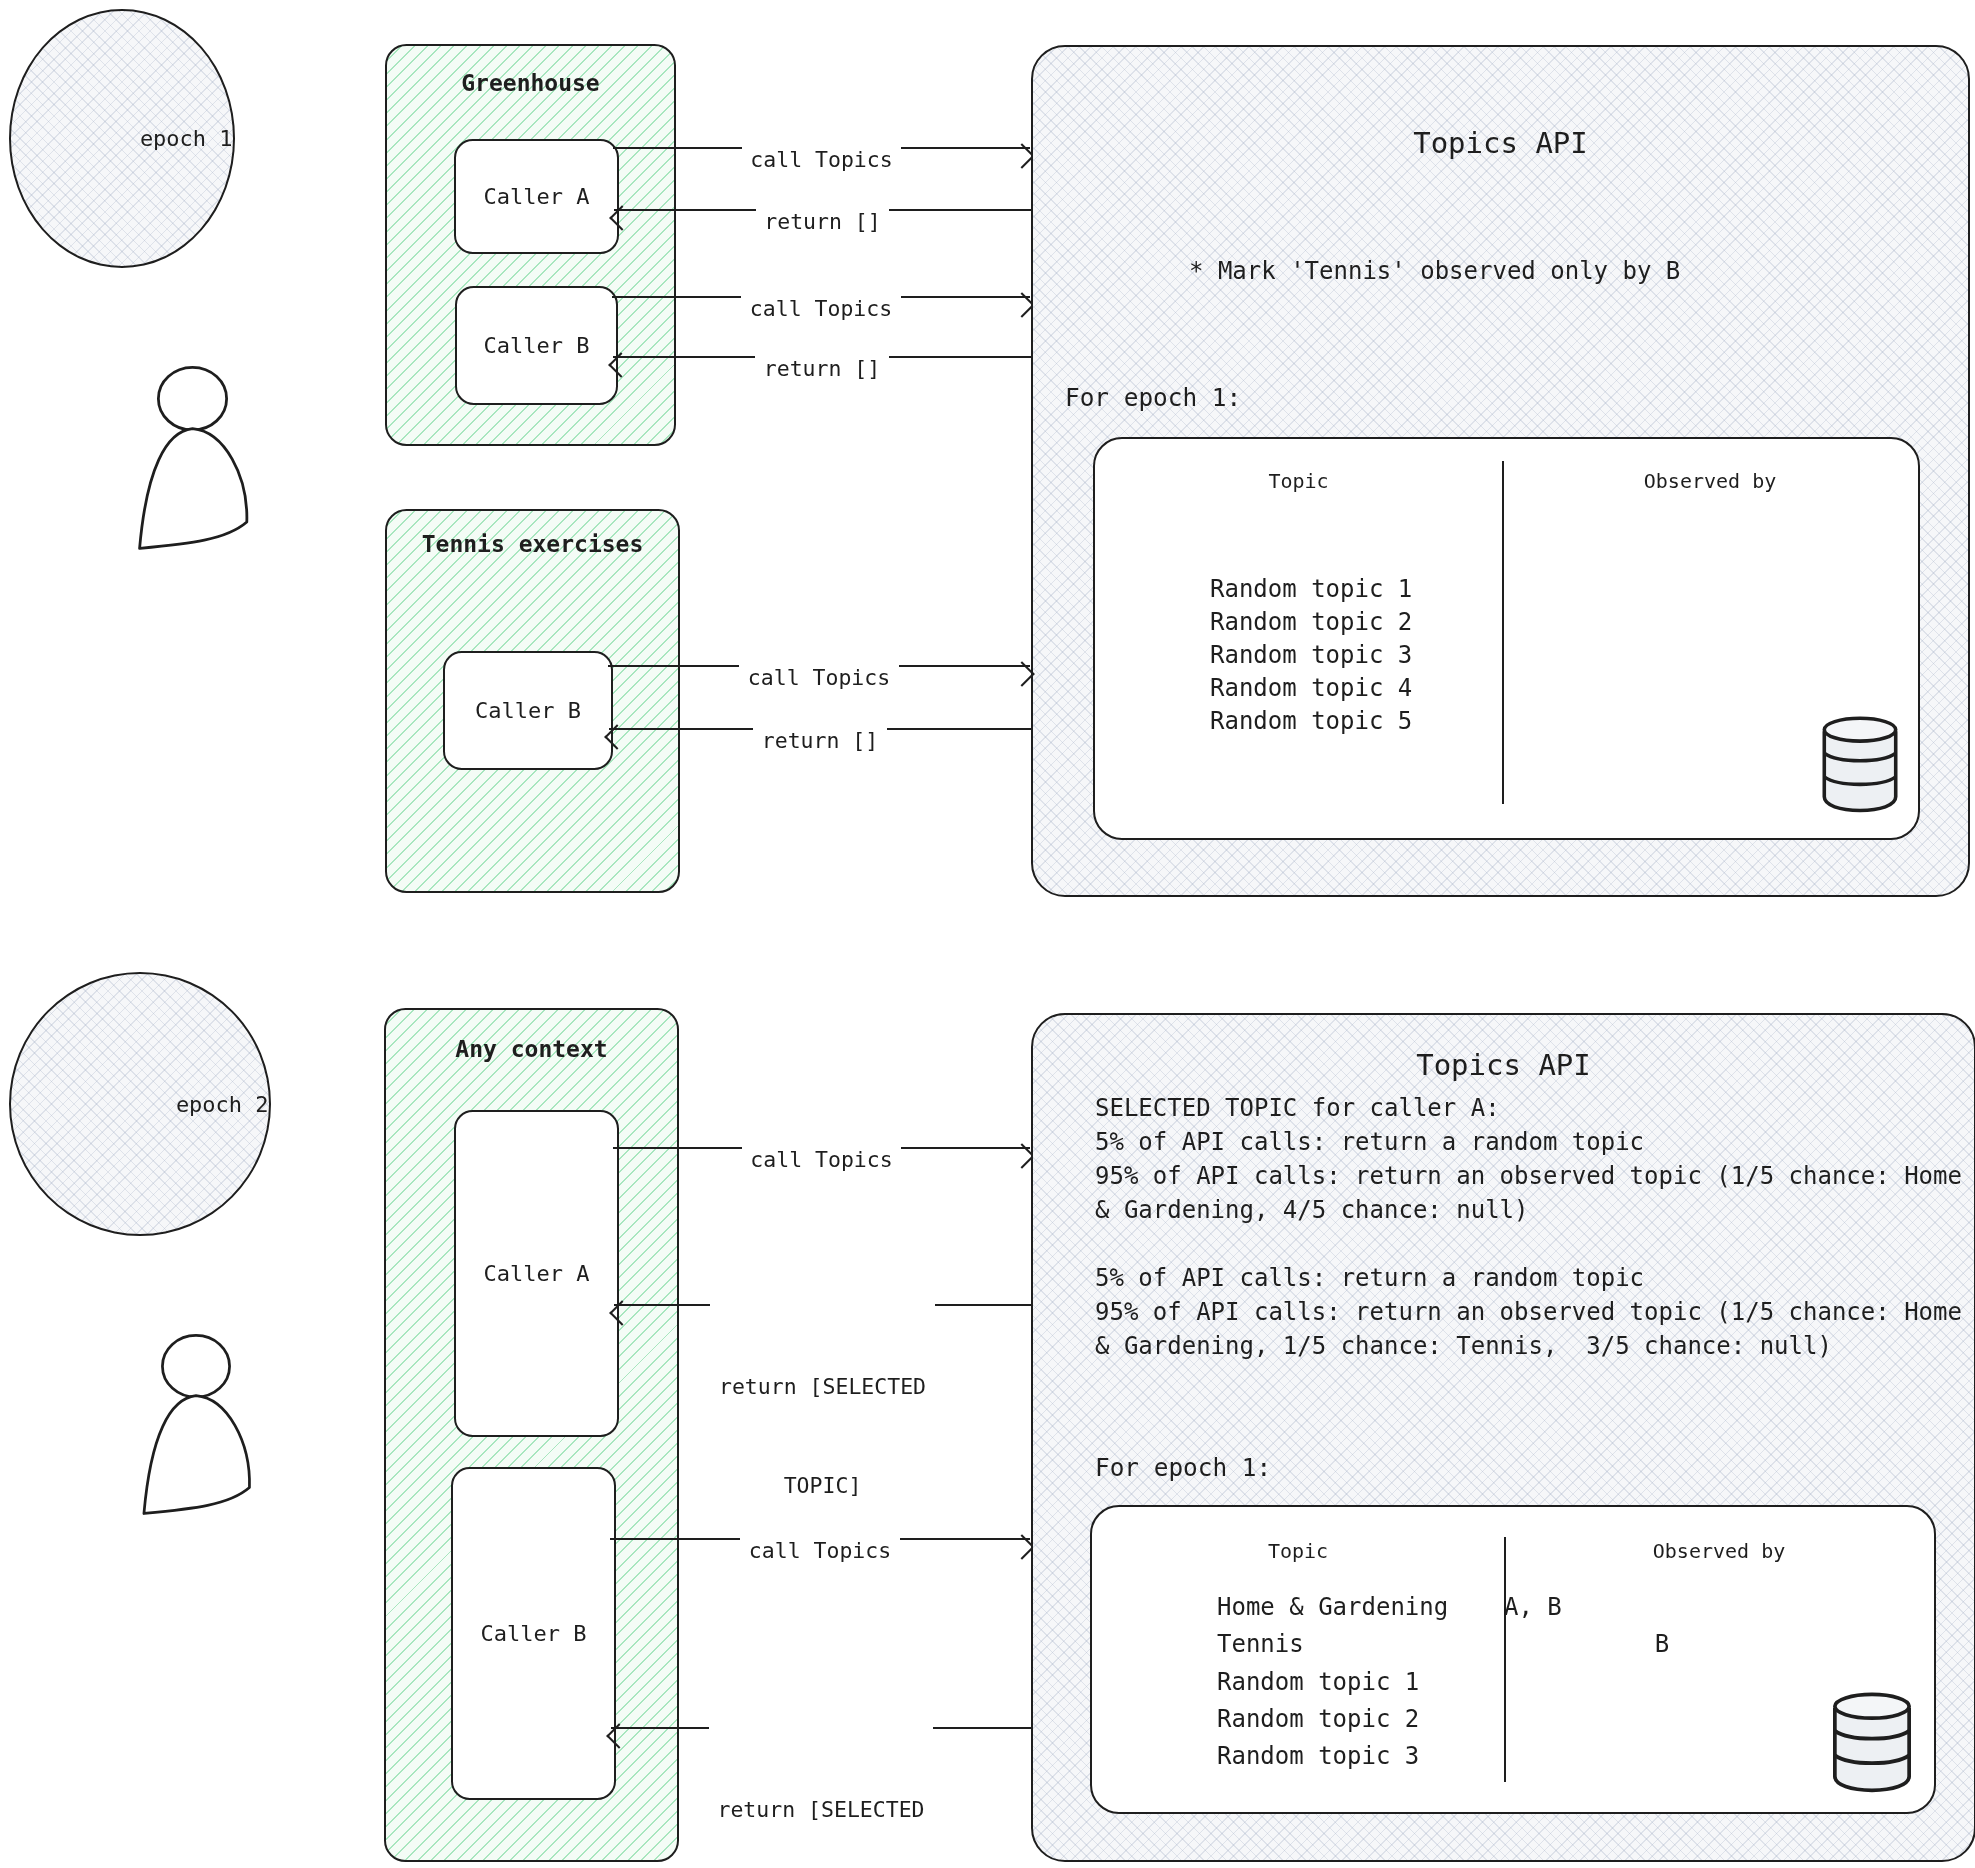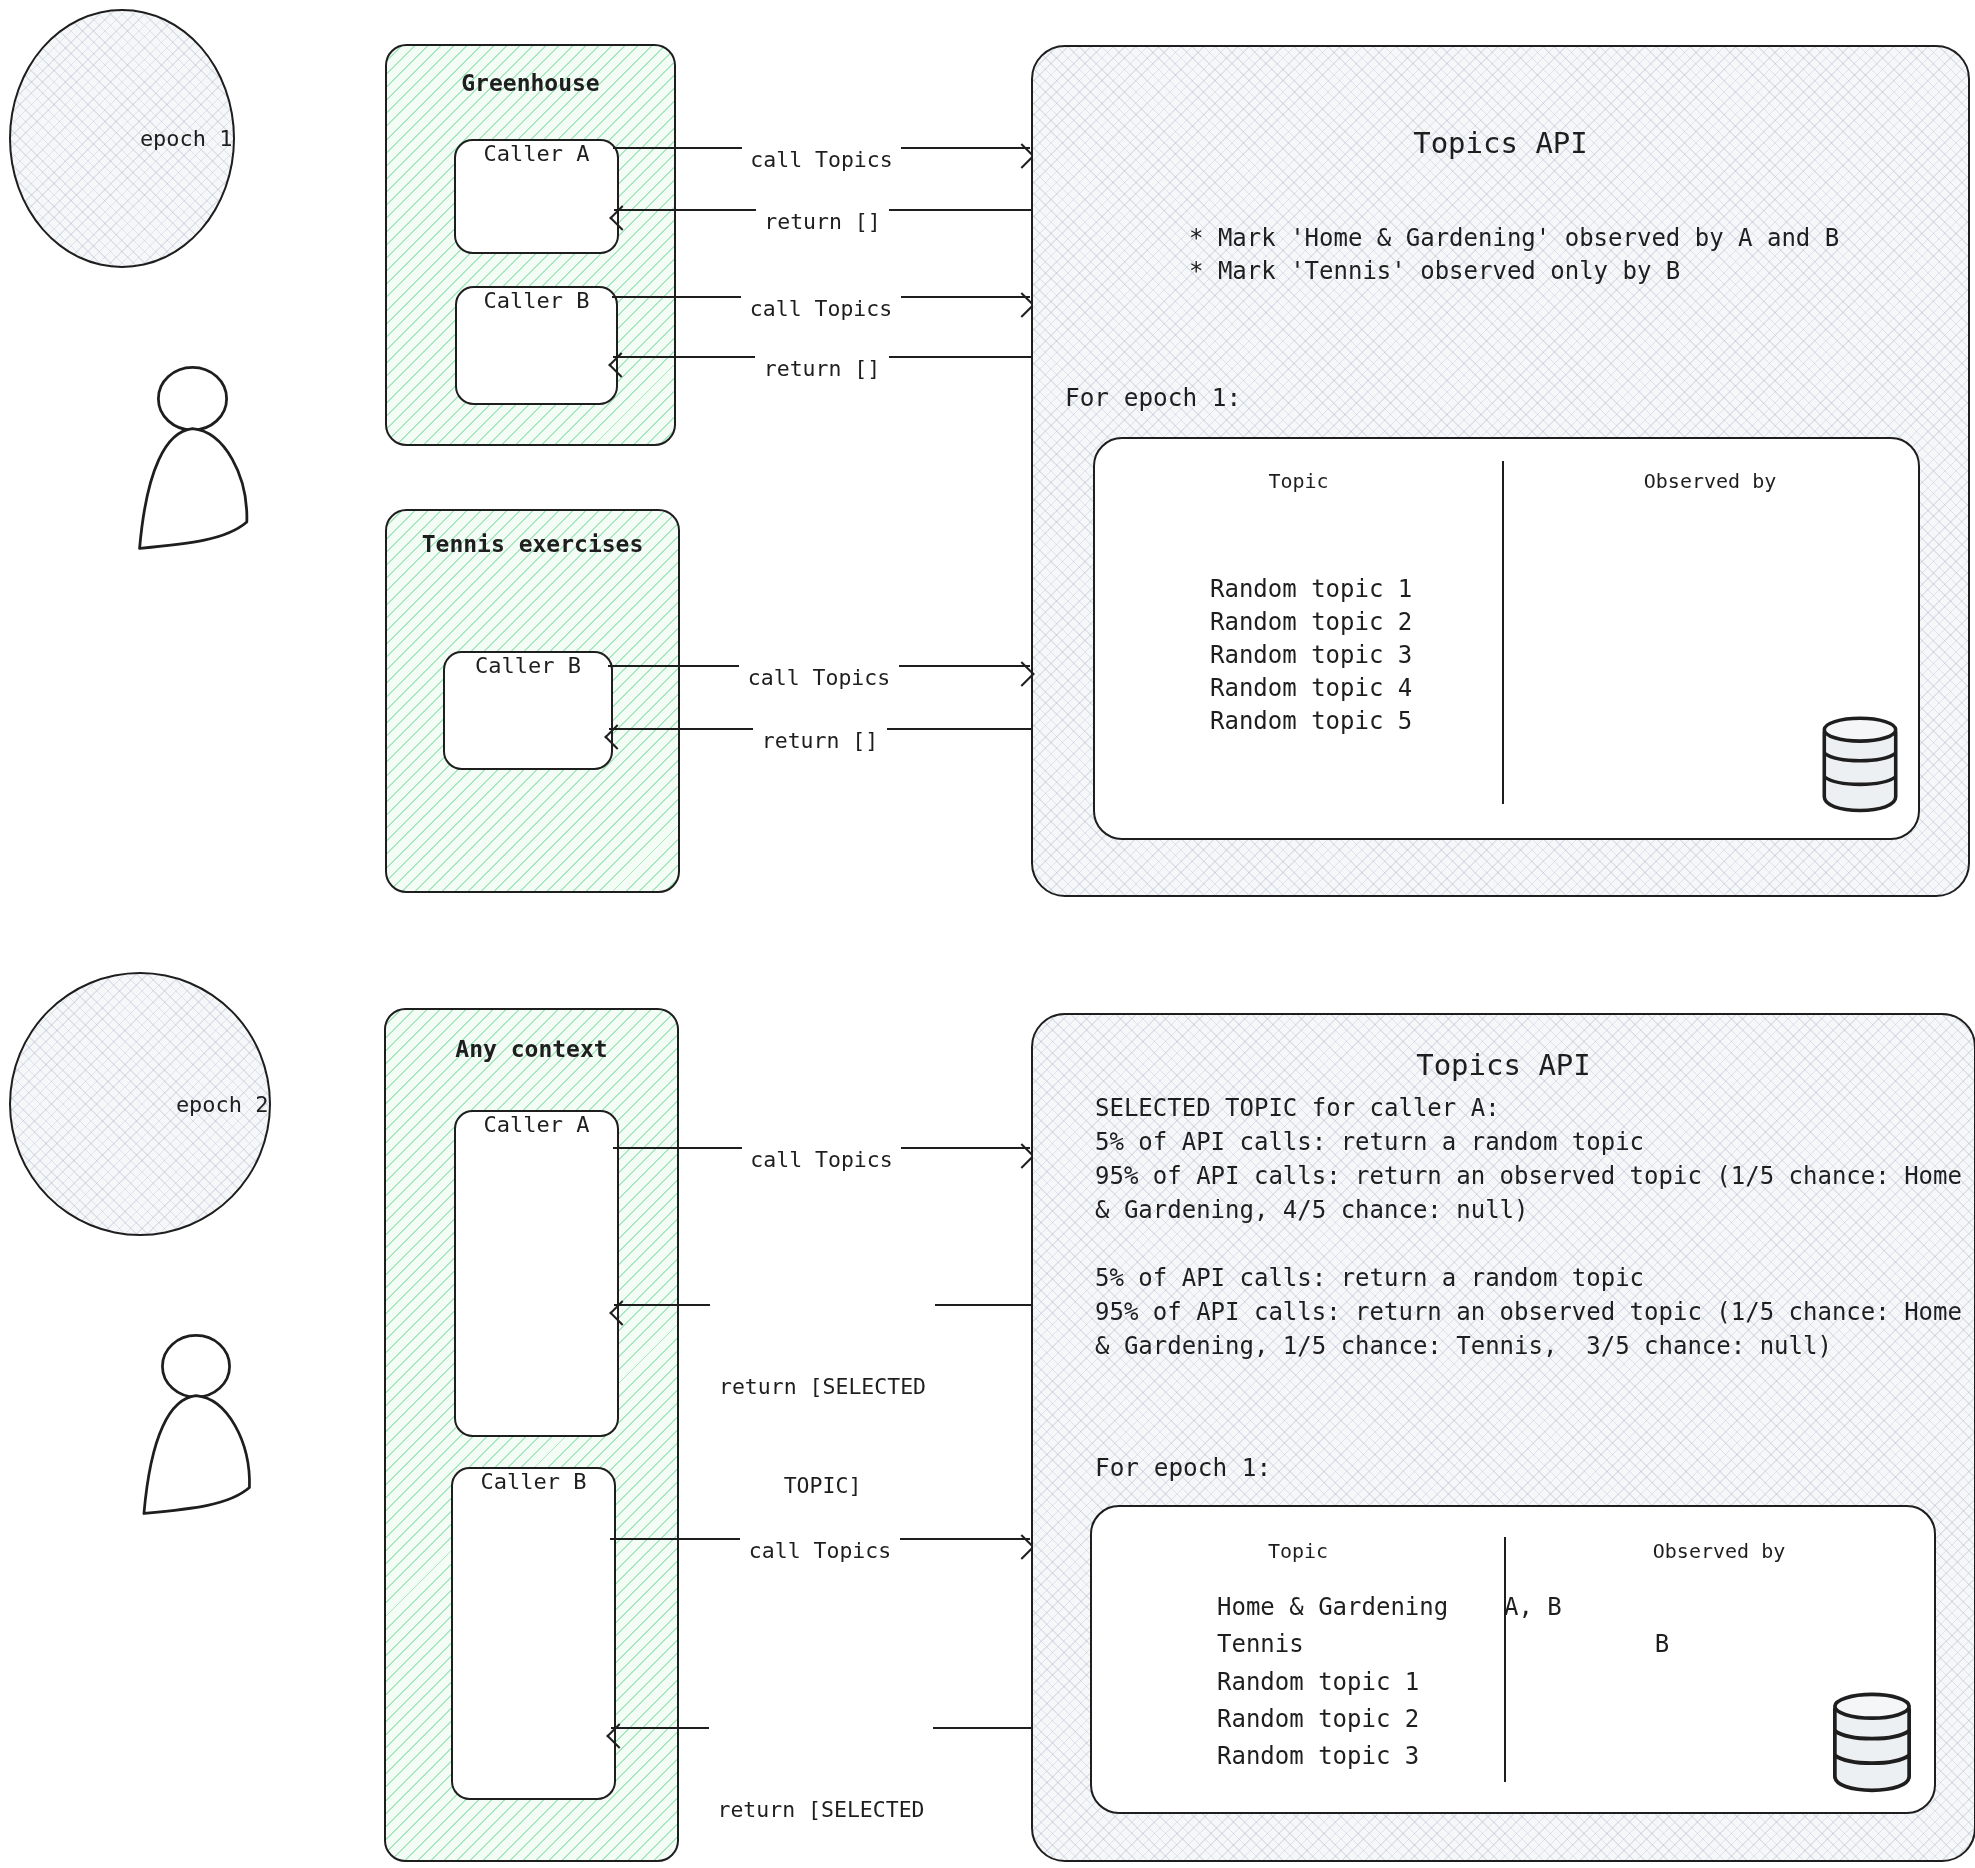--- a/index.html
+++ b/index.html
@@ -19,21 +19,21 @@
   .ghatch{
     background-color:#f4fcf6;
     background-image:repeating-linear-gradient(135deg, rgba(105,212,145,0.55) 0px, rgba(105,212,145,0.55) 1.4px, transparent 1.4px, transparent 9.3px);
   }
   .ecirc{border:2.9px solid #1e1e1e;border-radius:50%;display:flex;align-items:center;justify-content:flex-end;font-size:22px;}
   .gbox{border:2.9px solid #1e1e1e;border-radius:21.5px;}
   .gtitle{position:absolute;left:0;right:0;text-align:center;font-size:23px;font-weight:bold;}
   .panel{border:2.9px solid #1e1e1e;border-radius:34px;}
   .ptitle{position:absolute;left:0;right:0;text-align:center;font-size:29px;}
   .caller{position:absolute;background:#ffffff;border:2.2px solid #1e1e1e;border-radius:18.7px;
-    display:flex;justify-content:center;font-size:22px;}
+    display:flex;align-items:center;justify-content:center;font-size:22px;}
   .tblbox{position:absolute;background:#ffffff;border:2.2px solid #1e1e1e;border-radius:29px;}
   .vline{position:absolute;width:2.2px;background:#1e1e1e;}
   .thead{position:absolute;text-align:center;font-size:20px;}
   .cell{position:absolute;font-size:24px;white-space:pre;}
   .note{position:absolute;font-size:24px;white-space:pre;}
   .heading{position:absolute;font-size:24.4px;white-space:pre;}
   .rline{height:34px;font-size:24px;white-space:pre;}
   .arrow{position:absolute;display:flex;}
   .seg{flex:1;height:2.2px;background:#1e1e1e;}
   .albl{margin:0 8.6px;font-size:21.5px;white-space:pre;}
@@ -87,21 +87,20 @@
   </div>
   <div class="arrow" style="left:612px;top:356px;width:419px;height:32px;">
     <span class="chev left"></span>
     <div class="seg"></div>
     <span class="albl">return []</span>
     <div class="seg"></div>
   </div>
 
   <div class="abs panel xhatch" style="left:1031px;top:45px;width:935px;height:848px;">
     <div class="ptitle" style="top:79px;">Topics API</div>
-    <div class="note" style="left:156px;top:177px;">* Mark 'Home &amp; Gardening' observed by A and B</div>
     <div class="note" style="left:156px;top:210px;">* Mark 'Tennis' observed only by B</div>
     <div class="heading" style="left:32px;top:336px;">For epoch 1:</div>
 
     <div class="tblbox" style="left:60px;top:390px;width:823px;height:399px;">
       <div class="thead" style="left:0;width:407px;top:30px;">Topic</div>
       <div class="thead" style="left:407px;right:0;top:30px;">Observed by</div>
       <div class="vline" style="left:407px;top:21.5px;height:343px;"></div>
 
       <div class="cell" style="left:115px;top:136px;">Random topic 1</div>
       <div class="cell" style="left:115px;top:169px;">Random topic 2</div>

